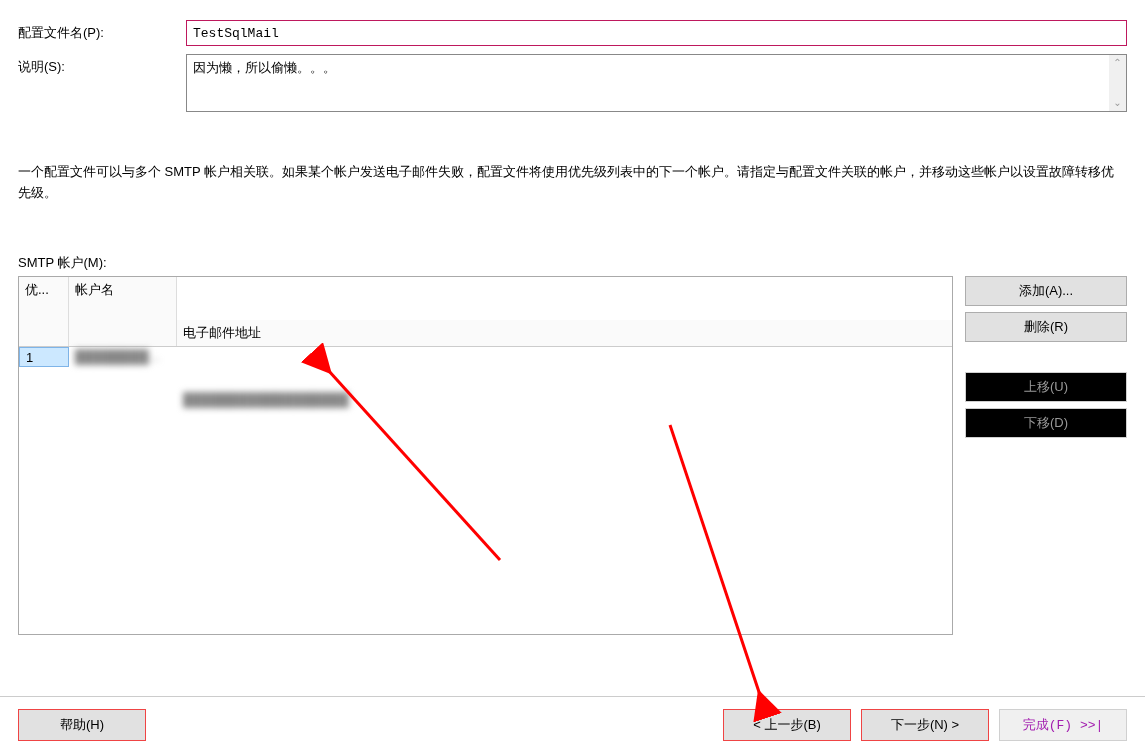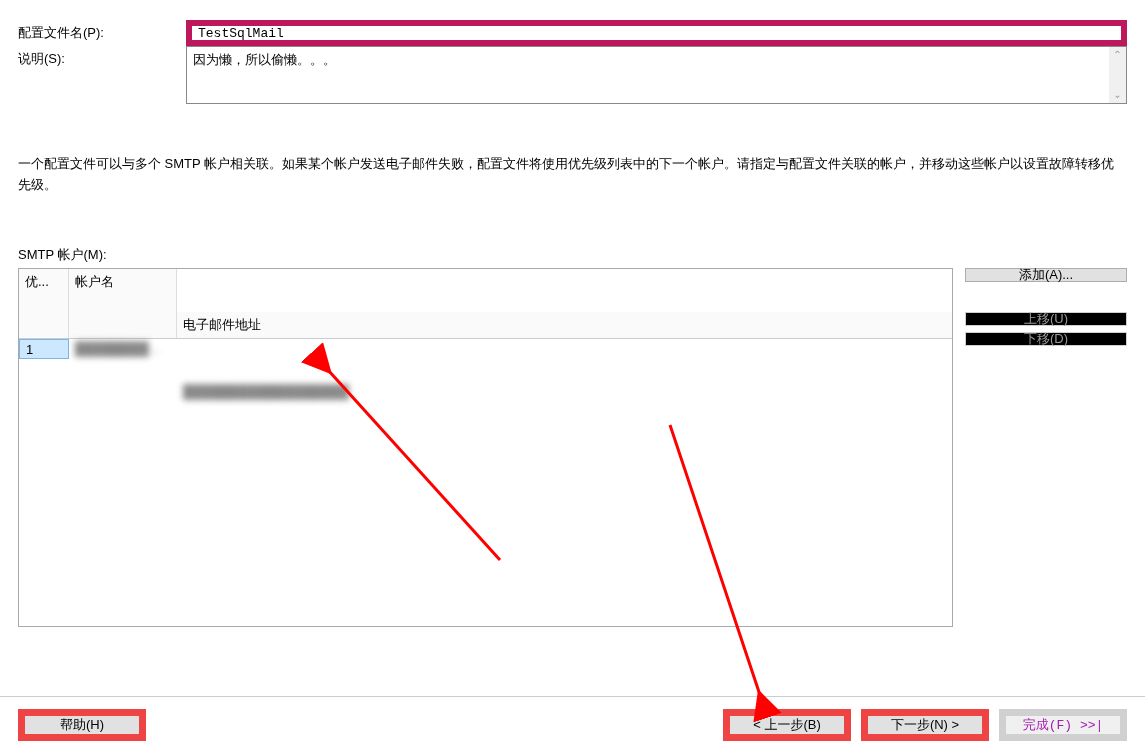--- a/index.html
+++ b/index.html
@@ -16,29 +16,30 @@
       height: 752px;
       position: relative;
       overflow: hidden;
     }
     .content-area {
       padding: 20px 18px 0 18px;
     }
     .form-row {
       display: flex;
       align-items: flex-start;
+      margin-bottom: 8px;
     }
     .form-label {
       width: 168px;
       padding-top: 4px;
       font-size: 13px;
     }
     .text-input {
       flex: 1;
-      border: 6px solid #be185d;
+      border: 1px solid #be185d;
       padding: 4px 6px;
       font-family: "Courier New", monospace;
       font-size: 13px;
       height: 26px;
     }
     .textarea-wrapper {
       flex: 1;
       display: flex;
       border: 1px solid #888888;
     }
@@ -119,21 +120,21 @@
       filter: blur(3px);
       color: #888888;
     }
     .side-buttons {
       width: 162px;
       display: flex;
       flex-direction: column;
       gap: 6px;
     }
     .side-button {
-      height: 14px;
+      height: 30px;
       border: 1px solid #adadad;
       background: #e1e1e1;
       font-family: "Microsoft YaHei", "SimSun", sans-serif;
       font-size: 13px;
       cursor: pointer;
       display: flex;
       align-items: center;
       justify-content: center;
     }
     .side-button.disabled {
@@ -153,21 +154,21 @@
       height: 56px;
       border-top: 1px solid #cccccc;
       display: flex;
       align-items: center;
       padding: 0 18px;
       gap: 10px;
     }
     .footer-button {
       height: 32px;
       min-width: 128px;
-      border: 7px solid #ef4444;
+      border: 1px solid #ef4444;
       background: #e1e1e1;
       font-family: "Microsoft YaHei", "SimSun", sans-serif;
       font-size: 13px;
       cursor: pointer;
       display: flex;
       align-items: center;
       justify-content: center;
     }
     .footer-button.disabled {
       color: #a21caf;
@@ -222,20 +223,21 @@
       </div>
       <div class="table-row">
         <div class="table-cell col-priority">1</div>
         <div class="table-cell col-account blurred">████████...</div>
         <div class="table-cell col-email blurred">██████████████████</div>
       </div>
     </div>
 
     <div class="side-buttons">
       <button class="side-button">添加(A)...</button>
+      <button class="side-button">删除(R)</button>
       <div class="side-button-spacer"></div>
       <button class="side-button disabled">上移(U)</button>
       <button class="side-button disabled">下移(D)</button>
     </div>
   </div>
 </div>
 
 <div class="footer">
   <button class="footer-button">帮助(H)</button>
   <div class="footer-spacer"></div>

